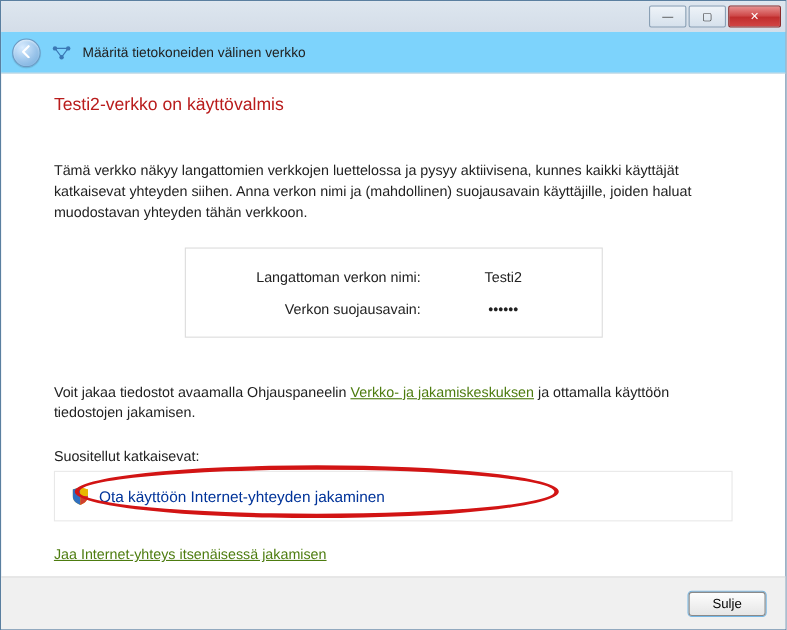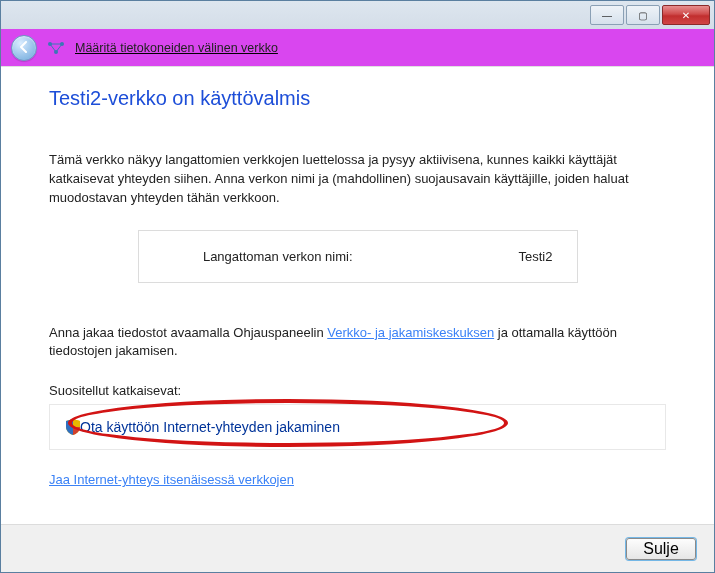--- a/index.html
+++ b/index.html
@@ -47,22 +47,21 @@
     border-color: #8a2a2a;
     color: #fff;
   }
   .header {
     display: flex;
     align-items: center;
     gap: 10px;
     height: 38px;
     padding: 0 10px;
     border-bottom: 1px solid #e0e0e0;
-    background: #d946ef;
-    text-decoration: underline;
+    background: #7dd3fc;
   }
   .back-btn {
     width: 26px;
     height: 26px;
     border-radius: 50%;
     background: radial-gradient(circle at 35% 30%, #d9ecff, #9ac4ea 55%, #6ea9da);
     border: 1px solid #6b99c2;
     display: flex;
     align-items: center;
     justify-content: center;
@@ -80,62 +79,63 @@
   .header-title {
     font-size: 12.5px;
     color: #222;
   }
   .content {
     padding: 20px 48px 10px 48px;
     font-size: 13px;
     color: #222;
   }
   .heading {
-    color: #1d4ed8;
-    font-size: 20px;
+    color: #b91c1c;
+    font-size: 16px;
     margin-bottom: 14px;
   }
   .paragraph {
     line-height: 1.45;
     margin-bottom: 22px;
     margin-top: 41px;
   }
   .info-box {
     border: 1px solid #dcdcdc;
     padding: 18px 24px;
     margin: 0 auto 26px auto;
-    width: 440px;
+    width: 380px;
   }
   .info-row {
     display: flex;
     margin-bottom: 14px;
   }
   .info-row:last-child { margin-bottom: 0; }
   .info-label {
     width: 200px;
     text-align: right;
     padding-right: 10px;
   }
   .info-value {
     flex: 1;
-    text-align: right;
+    text-align: center;
   }
   .link {
-    color: #3b82f6;
+    color: #4d7c0f;
     text-decoration: underline;
     cursor: pointer;
   }
   .reco-label {
     margin-bottom: 6px;
   }
   .option-row {
     border: 1px solid #e8e8e8;
     padding: 14px 16px;
     display: flex;
     align-items: center;
+    gap: 10px;
     position: relative;
     margin-bottom: 22px;
   }
   .shield-icon {
     width: 14px;
     height: 16px;
   }
   .option-text {
     color: #003399;
     font-size: 14px;
@@ -165,21 +165,21 @@
     align-items: center;
     justify-content: flex-end;
     padding: 0 18px;
   }
   .btn {
     min-width: 70px;
     height: 22px;
     border: 1px solid #8a8a8a;
     border-radius: 3px;
     background: linear-gradient(to bottom, #fdfdfd, #e6e6e6);
-    font-size: 16px;
+    font-size: 12px;
     font-family: inherit;
     padding: 0 14px;
     box-shadow: 0 0 0 1px #74b7e6;
   }
 </style>
 </head>
 <body>
 
 <div class="window">
 
@@ -211,43 +211,47 @@
   <div class="content">
     <div class="heading">Testi2-verkko on käyttövalmis</div>
 
     <div class="paragraph">Tämä verkko näkyy langattomien verkkojen luettelossa ja pysyy aktiivisena, kunnes kaikki käyttäjät katkaisevat yhteyden siihen. Anna verkon nimi ja (mahdollinen) suojausavain käyttäjille, joiden haluat muodostavan yhteyden tähän verkkoon.</div>
 
     <div class="info-box">
       <div class="info-row">
         <div class="info-label">Langattoman verkon nimi:</div>
         <div class="info-value">Testi2</div>
       </div>
+      <div class="info-row">
+        <div class="info-label">Verkon suojausavain:</div>
+        <div class="info-value">••••••</div>
+      </div>
     </div>
 
     <div class="paragraph">
-      <span>Anna jakaa tiedostot avaamalla Ohjauspaneelin </span><span class="link">Verkko- ja jakamiskeskuksen</span><span> ja ottamalla käyttöön tiedostojen jakamisen.</span>
+      <span>Voit jakaa tiedostot avaamalla Ohjauspaneelin </span><span class="link">Verkko- ja jakamiskeskuksen</span><span> ja ottamalla käyttöön tiedostojen jakamisen.</span>
     </div>
 
     <div class="reco-label">Suositellut katkaisevat:</div>
 
     <div class="option-row">
       <span class="shield-icon">
         <svg width="14" height="16" viewBox="0 0 14 16">
           <path d="M7 0 L14 2 L14 8 C14 12 10.5 15 7 16 C3.5 15 0 12 0 8 L0 2 Z" fill="#f0c000"></path>
           <path d="M7 0 L7 16 C3.5 15 0 12 0 8 L0 2 Z" fill="#3070c0"></path>
           <path d="M7 0 L14 2 L14 8 L7 8 Z" fill="#e8b800"></path>
           <path d="M7 8 L14 8 C14 12 10.5 15 7 16 Z" fill="#d04030"></path>
         </svg>
       </span>
       <span class="option-text">Ota käyttöön Internet-yhteyden jakaminen</span>
       <div class="red-oval"></div>
     </div>
 
     <div class="bottom-link">
-      <span class="link">Jaa Internet-yhteys itsenäisessä verkkojen</span>
+      <span class="link">Jaa Internet-yhteys itsenäisessä jakamisen</span>
     </div>
   </div>
 
   <div class="footer">
     <button class="btn">Sulje</button>
   </div>
 
 </div>
 
 </body></html>

